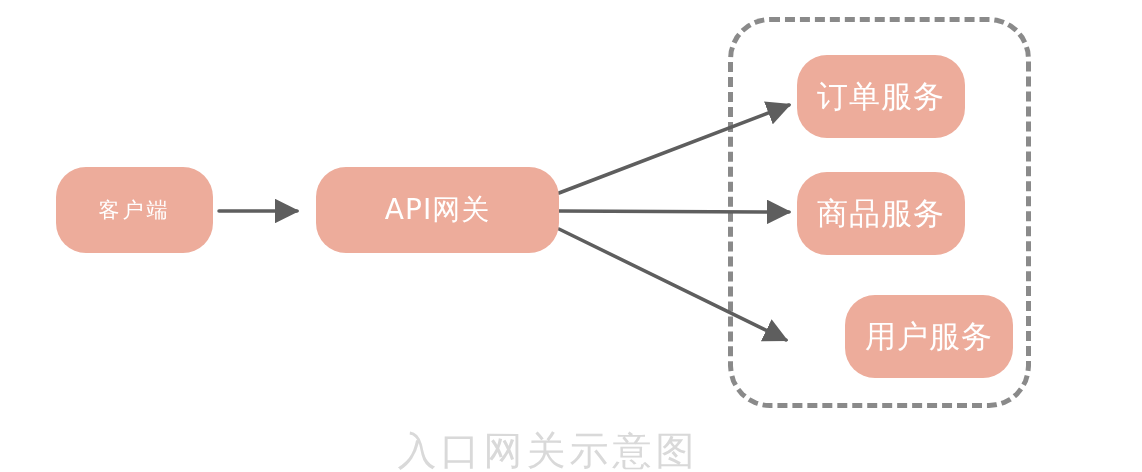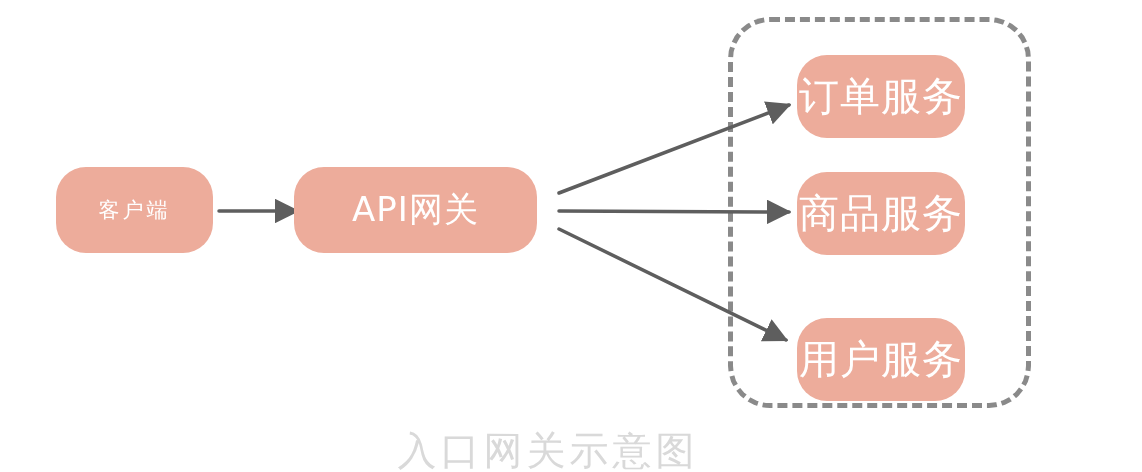--- a/index.html
+++ b/index.html
@@ -27,25 +27,25 @@
     background: var(--node-fill);
     color: var(--node-text);
     border-radius: 30px;
     display: flex;
     align-items: center;
     justify-content: center;
     letter-spacing: 3px;
     font-weight: 500;
   }
   .node-client   { left: 56px;  top: 167px; width: 157px; height: 86px; font-size: 21px; }
-  .node-gateway  { left: 294px; top: 167px; width: 243px; height: 86px; font-size: 34px; letter-spacing: 1px; }
-  .node-service  { left: 797px; width: 168px; height: 83px; font-size: 40px; letter-spacing: 1px; }
+  .node-gateway  { left: 316px; top: 167px; width: 243px; height: 86px; font-size: 28px; letter-spacing: 1px; }
+  .node-service  { left: 797px; width: 168px; height: 83px; font-size: 31px; letter-spacing: 1px; }
   .node-service-order   { top: 55px;  }
   .node-service-product { top: 172px; justify-content: center; }
-  .node-service-user    { top: 318px; }
+  .node-service-user    { top: 295px; margin-left: 48px; }
   .services-boundary {
     position: absolute;
     left: 728px; top: 17px;
     width: 303px; height: 391px;
     border: 5px dashed var(--dashed-border);
     border-radius: 42px;
     background: transparent;
   }
   .arrow-layer {
     position: absolute;

